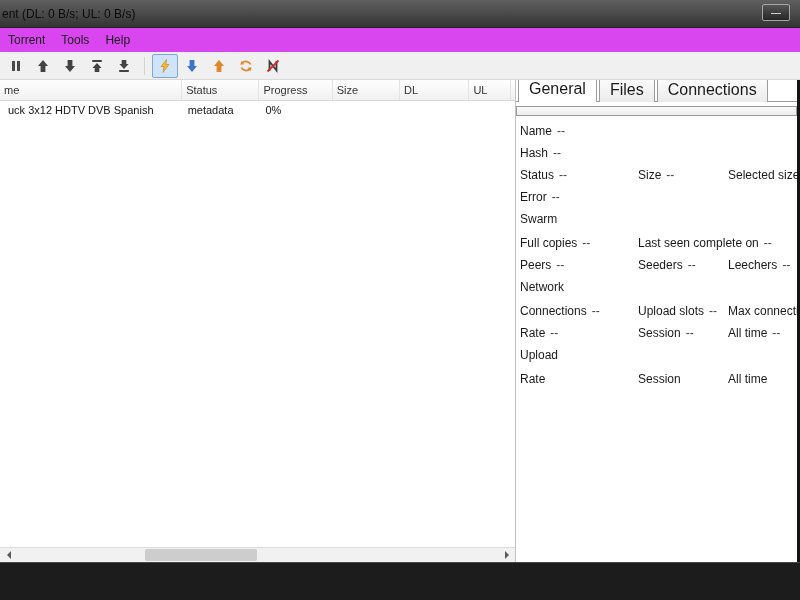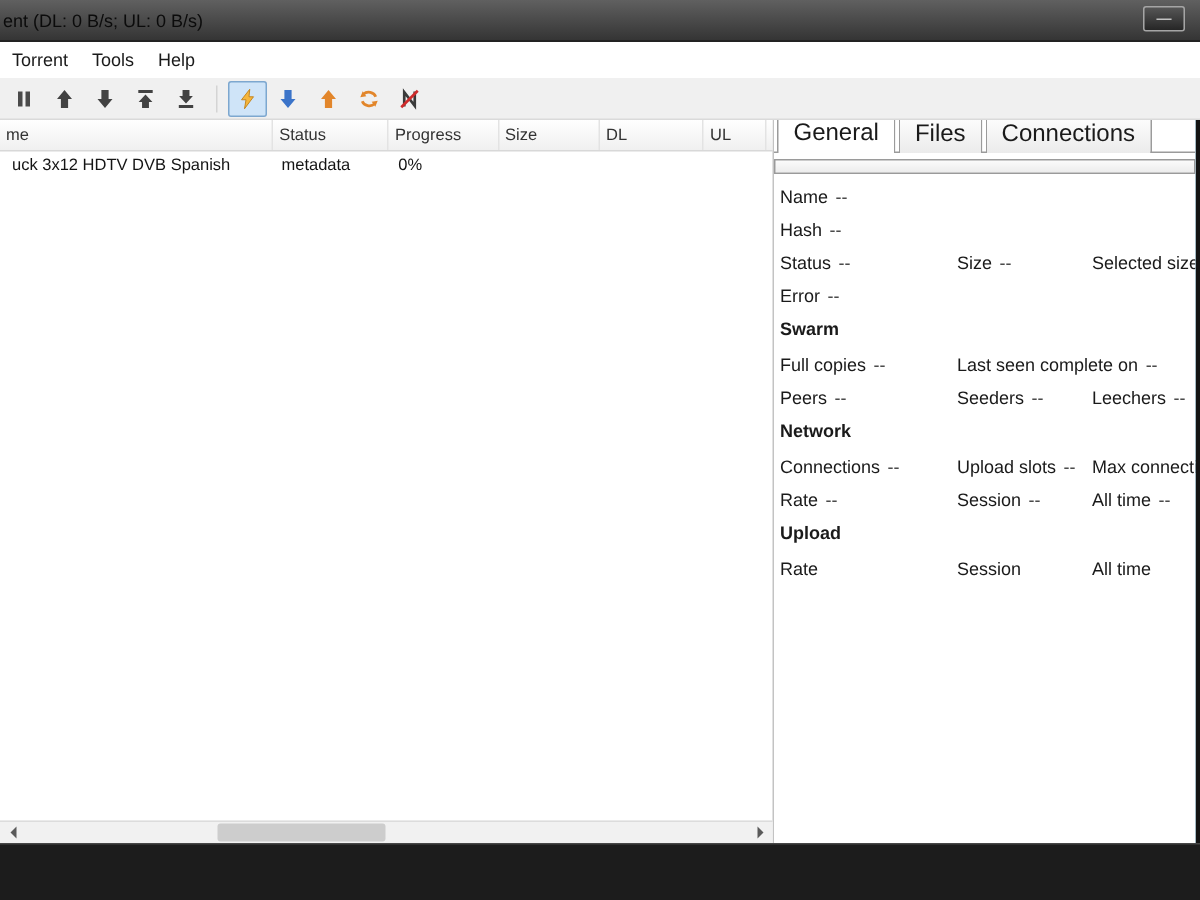--- a/index.html
+++ b/index.html
@@ -25,21 +25,21 @@
     position:absolute; right:10px; top:4px;
     width:28px; height:17px;
     background:linear-gradient(#565656,#262626);
     border:1px solid #a5a5a5; border-radius:2px;
     color:#f2f2f2; font-size:10px; line-height:14px;
     display:flex; align-items:center; justify-content:center;
   }
 
   
   .menubar {
-    height:24px; background:#ffffff;
+    height:24px; background:#d946ef;
     display:flex; align-items:center;
     font-size:12px; color:#1a1a1a;
   }
   .menu-item { padding:4px 8px; }
 
   
   .toolbar {
     height:28px; background:#f0f0f0;
     border-bottom:1px solid #dadada;
     display:flex; align-items:center; padding-left:3px; gap:1px;
@@ -131,21 +131,21 @@
   }
   .fields { padding:8px 0 0 4px; }
   .frow {
     display:grid; grid-template-columns:118px 90px 1fr;
     margin-bottom:8px;
   }
   .fcell { display:flex; flex-direction:row; gap:5px; overflow:hidden; white-space:nowrap; }
   .span23 { grid-column:2 / 4; }
   .flabel { line-height:14px; }
   .fvalue { line-height:14px; color:#3c3c3c; }
-  .fheader { font-weight:bold; line-height:14px; margin:0 0 10px 0; }
+  .fheader { font-weight:normal; line-height:14px; margin:0 0 10px 0; }
 
   
   .bottom-strip {
     position:absolute; left:0; right:0; bottom:0; height:38px;
     background:#1c1c1c; border-top:1px solid #474747;
   }
 </style>
 </head>
 <body>
 

